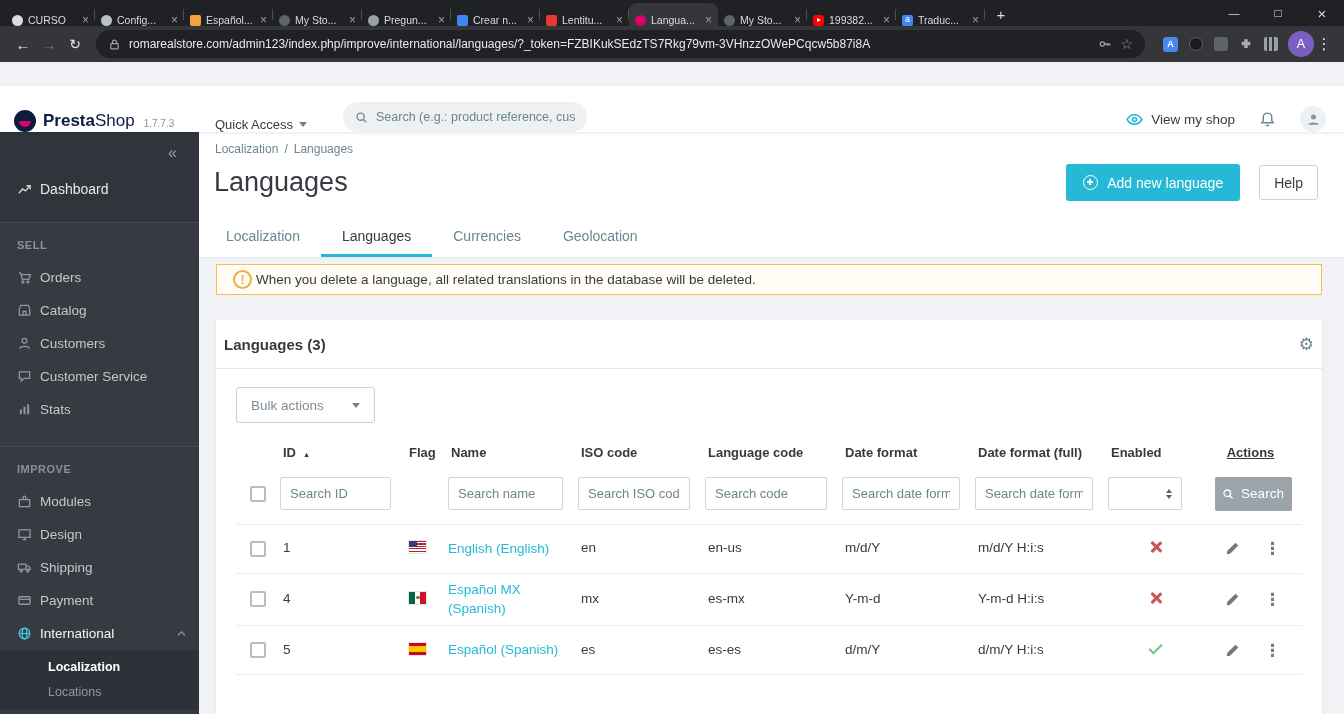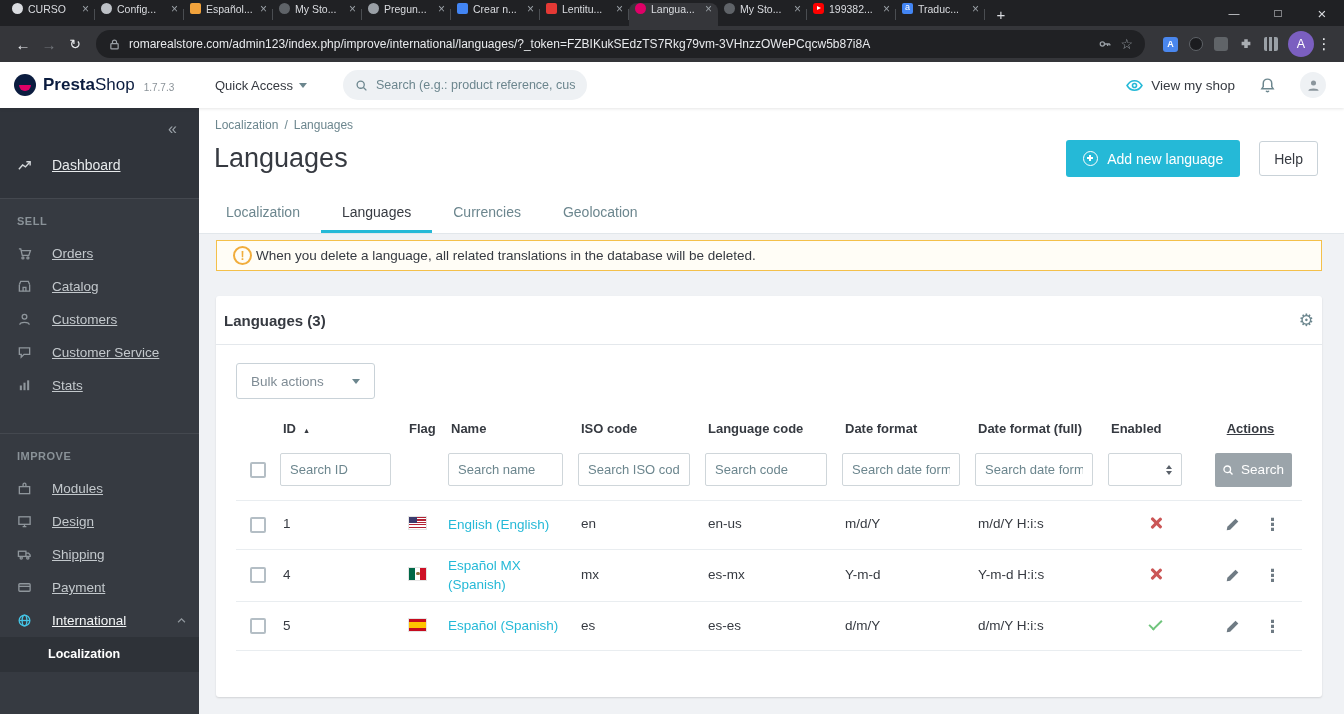--- a/index.html
+++ b/index.html
@@ -2,21 +2,21 @@
 <html lang="en"><head>
 <meta charset="utf-8">
 <style>
   *{margin:0;padding:0;box-sizing:border-box;}
   html,body{width:1344px;height:714px;overflow:hidden;}
   body{font-family:"Liberation Sans","DejaVu Sans",sans-serif;font-size:13px;color:#363a41;background:#f0f2f5;}
   .screen{width:1344px;height:714px;display:flex;flex-direction:column;}
 
   
   .tabstrip{height:26px;background:#202124;display:flex;align-items:flex-end;padding-left:6px;flex:none;}
-  .tab{width:89px;height:23px;display:flex;align-items:flex-start;gap:5px;padding:0 6px;color:#dadce0;font-size:10.5px;position:relative;border-radius:8px 8px 0 0;flex:none;cursor:default;}
+  .tab{width:89px;height:23px;display:flex;align-items:flex-end;gap:5px;padding:0 6px;color:#dadce0;font-size:10.5px;position:relative;border-radius:8px 8px 0 0;flex:none;cursor:default;}
   .tab:not(.active)::after{content:"";position:absolute;right:0;top:6px;height:11px;width:1px;background:#4a4d51;}
   .tab.active{background:#35363a;}
   .tab-label{flex:1;white-space:nowrap;overflow:hidden;}
   .tab-close{color:#9aa0a6;font-size:9px;flex:none;}
   .tab-close::before{content:"×";font-size:12px;line-height:1;}
   .fav{width:11px;height:11px;border-radius:50%;flex:none;position:relative;}
   .fav-light{background:#dadce0;}
   .fav-key{background:#bdc1c6;}
   .fav-orange{background:#f2a33c;border-radius:2px;}
   .fav-dark{background:#5f6368;}
@@ -50,21 +50,21 @@
   .ext-dark{width:14px;height:14px;border-radius:50%;background:#1b1c1f;border:1px solid #5f6368;}
   .ext-kd{width:14px;height:14px;border-radius:3px;background:#606468;}
   .ext-bars{width:14px;height:14px;border-radius:2px;background:linear-gradient(90deg,#9aa0a6 0 3px,#35363a 3px 5px,#9aa0a6 5px 8px,#35363a 8px 10px,#9aa0a6 10px 13px);}
   .ext-translate{width:15px;height:15px;border-radius:3px;background:#4a87ee;color:#fff;font-size:9px;font-weight:700;}
   .ext-translate::before{content:"A";}
   .avatar-a{width:26px;height:26px;border-radius:50%;background:#7b5fc0;color:#fff;font-size:12.5px;display:flex;align-items:center;justify-content:center;flex:none;}
   .menu-dots{width:20px;text-align:center;color:#e8eaed;flex:none;}
   .menu-dots::before{content:"⋮";font-size:15px;}
 
   
-  .ps-header{height:46px;background:#fff;display:flex;align-items:center;box-shadow:0 1px 3px rgba(0,0,0,.10);position:relative;z-index:5;flex:none;}
+  .ps-header{height:46px;background:#fff;display:flex;align-items:flex-end;box-shadow:0 1px 3px rgba(0,0,0,.10);position:relative;z-index:5;flex:none;margin-top:24px;}
   .ps-logo-wrap{width:199px;padding-left:14px;display:flex;align-items:center;gap:7px;flex:none;}
   .ps-logo-mark{width:22px;height:22px;border-radius:50%;background:#0b1c3f;position:relative;flex:none;}
   .ps-logo-mark::after{content:"";position:absolute;left:5px;top:11px;width:12px;height:6px;border-radius:0 0 12px 12px;background:#df0067;}
   .ps-logo-text{font-size:17px;color:#0b1c3f;}
   .ps-logo-text b{font-weight:700;}
   .ps-version{font-size:10px;color:#8a9298;margin-left:2px;align-self:flex-end;padding-bottom:3px;}
   .quick-access{display:flex;align-items:center;gap:6px;font-size:13px;color:#363a41;margin-left:16px;}
   .caret-dn{width:0;height:0;border-left:4px solid transparent;border-right:4px solid transparent;border-top:5px solid #6c868e;display:inline-block;}
   .ps-search{margin-left:36px;width:244px;height:30px;background:#eef1f4;border-radius:16px;display:flex;align-items:center;padding:0 12px;gap:8px;}
   .ps-search input{border:none;outline:none;background:transparent;font-size:12.5px;color:#363a41;width:100%;font-family:inherit;}
@@ -75,25 +75,25 @@
 
   
   .main-row{flex:1;display:flex;min-height:0;}
 
   
   .sidebar{width:199px;background:#363a41;flex:none;display:flex;flex-direction:column;overflow:hidden;}
   .sidebar-top{background:#30343b;border-bottom:1px solid #44484f;padding:8px 0 14px;}
   .collapse-row{display:flex;justify-content:flex-end;padding:4px 24px 8px 0;}
   .collapse-icon{color:#9aa1a7;font-size:16px;letter-spacing:-2px;}
   .collapse-icon::before{content:"«";}
-  .menu-item{height:33px;display:flex;align-items:center;gap:20px;padding:0 12px 0 17px;color:#c3c8cc;font-size:13.5px;cursor:default;text-decoration:underline;}
+  .menu-item{height:33px;display:flex;align-items:center;gap:8px;padding:0 12px 0 17px;color:#c3c8cc;font-size:13.5px;cursor:default;}
   .menu-item svg{flex:none;}
   .menu-item.dashboard{height:38px;color:#e7eaec;font-size:14px;}
   .section-title{padding:16px 17px 10px;color:#8a9298;font-size:11px;font-weight:700;letter-spacing:.5px;}
-  .improve-block{border-top:1px solid #44484f;margin-top:31px;}
+  .improve-block{border-top:1px solid #44484f;margin-top:20px;}
   .menu-item.active-parent{color:#f4f6f7;}
   .chev-up{margin-left:auto;}
   .submenu{background:#2e3238;padding:4px 0 6px;}
   .submenu-item{height:25px;display:flex;align-items:center;padding-left:48px;font-size:12.5px;color:#8f979d;}
   .submenu-item.active{color:#fff;font-weight:600;}
 
   
   .content{flex:1;display:flex;flex-direction:column;background:#f0f2f5;overflow:hidden;min-width:0;}
   .content-top{background:#fff;padding-top:8px;flex:none;}
   .breadcrumb{padding:2px 16px 4px;font-size:12px;color:#6c868e;display:flex;gap:6px;}
@@ -399,20 +399,21 @@
               <ellipse cx="8" cy="8" rx="2.5" ry="5.7"></ellipse>
               <path d="M2.3 8h11.4"></path>
             </svg>
           <span>International</span>
           <svg class="chev-up" width="11" height="11" viewBox="0 0 16 16" fill="none" stroke="#8f969c" stroke-width="1.8">
               <polyline points="3,10.5 8,5.5 13,10.5"></polyline>
             </svg>
         </div>
         <div class="submenu">
           <div class="submenu-item active">Localization</div>
+          <div class="submenu-item">Locations</div>
         </div>
       </div>
     </aside>
 
     <div class="content">
       <div class="content-top">
         <div class="breadcrumb">
           <span>Localization</span>
           <span>/</span>
           <span>Languages</span>

